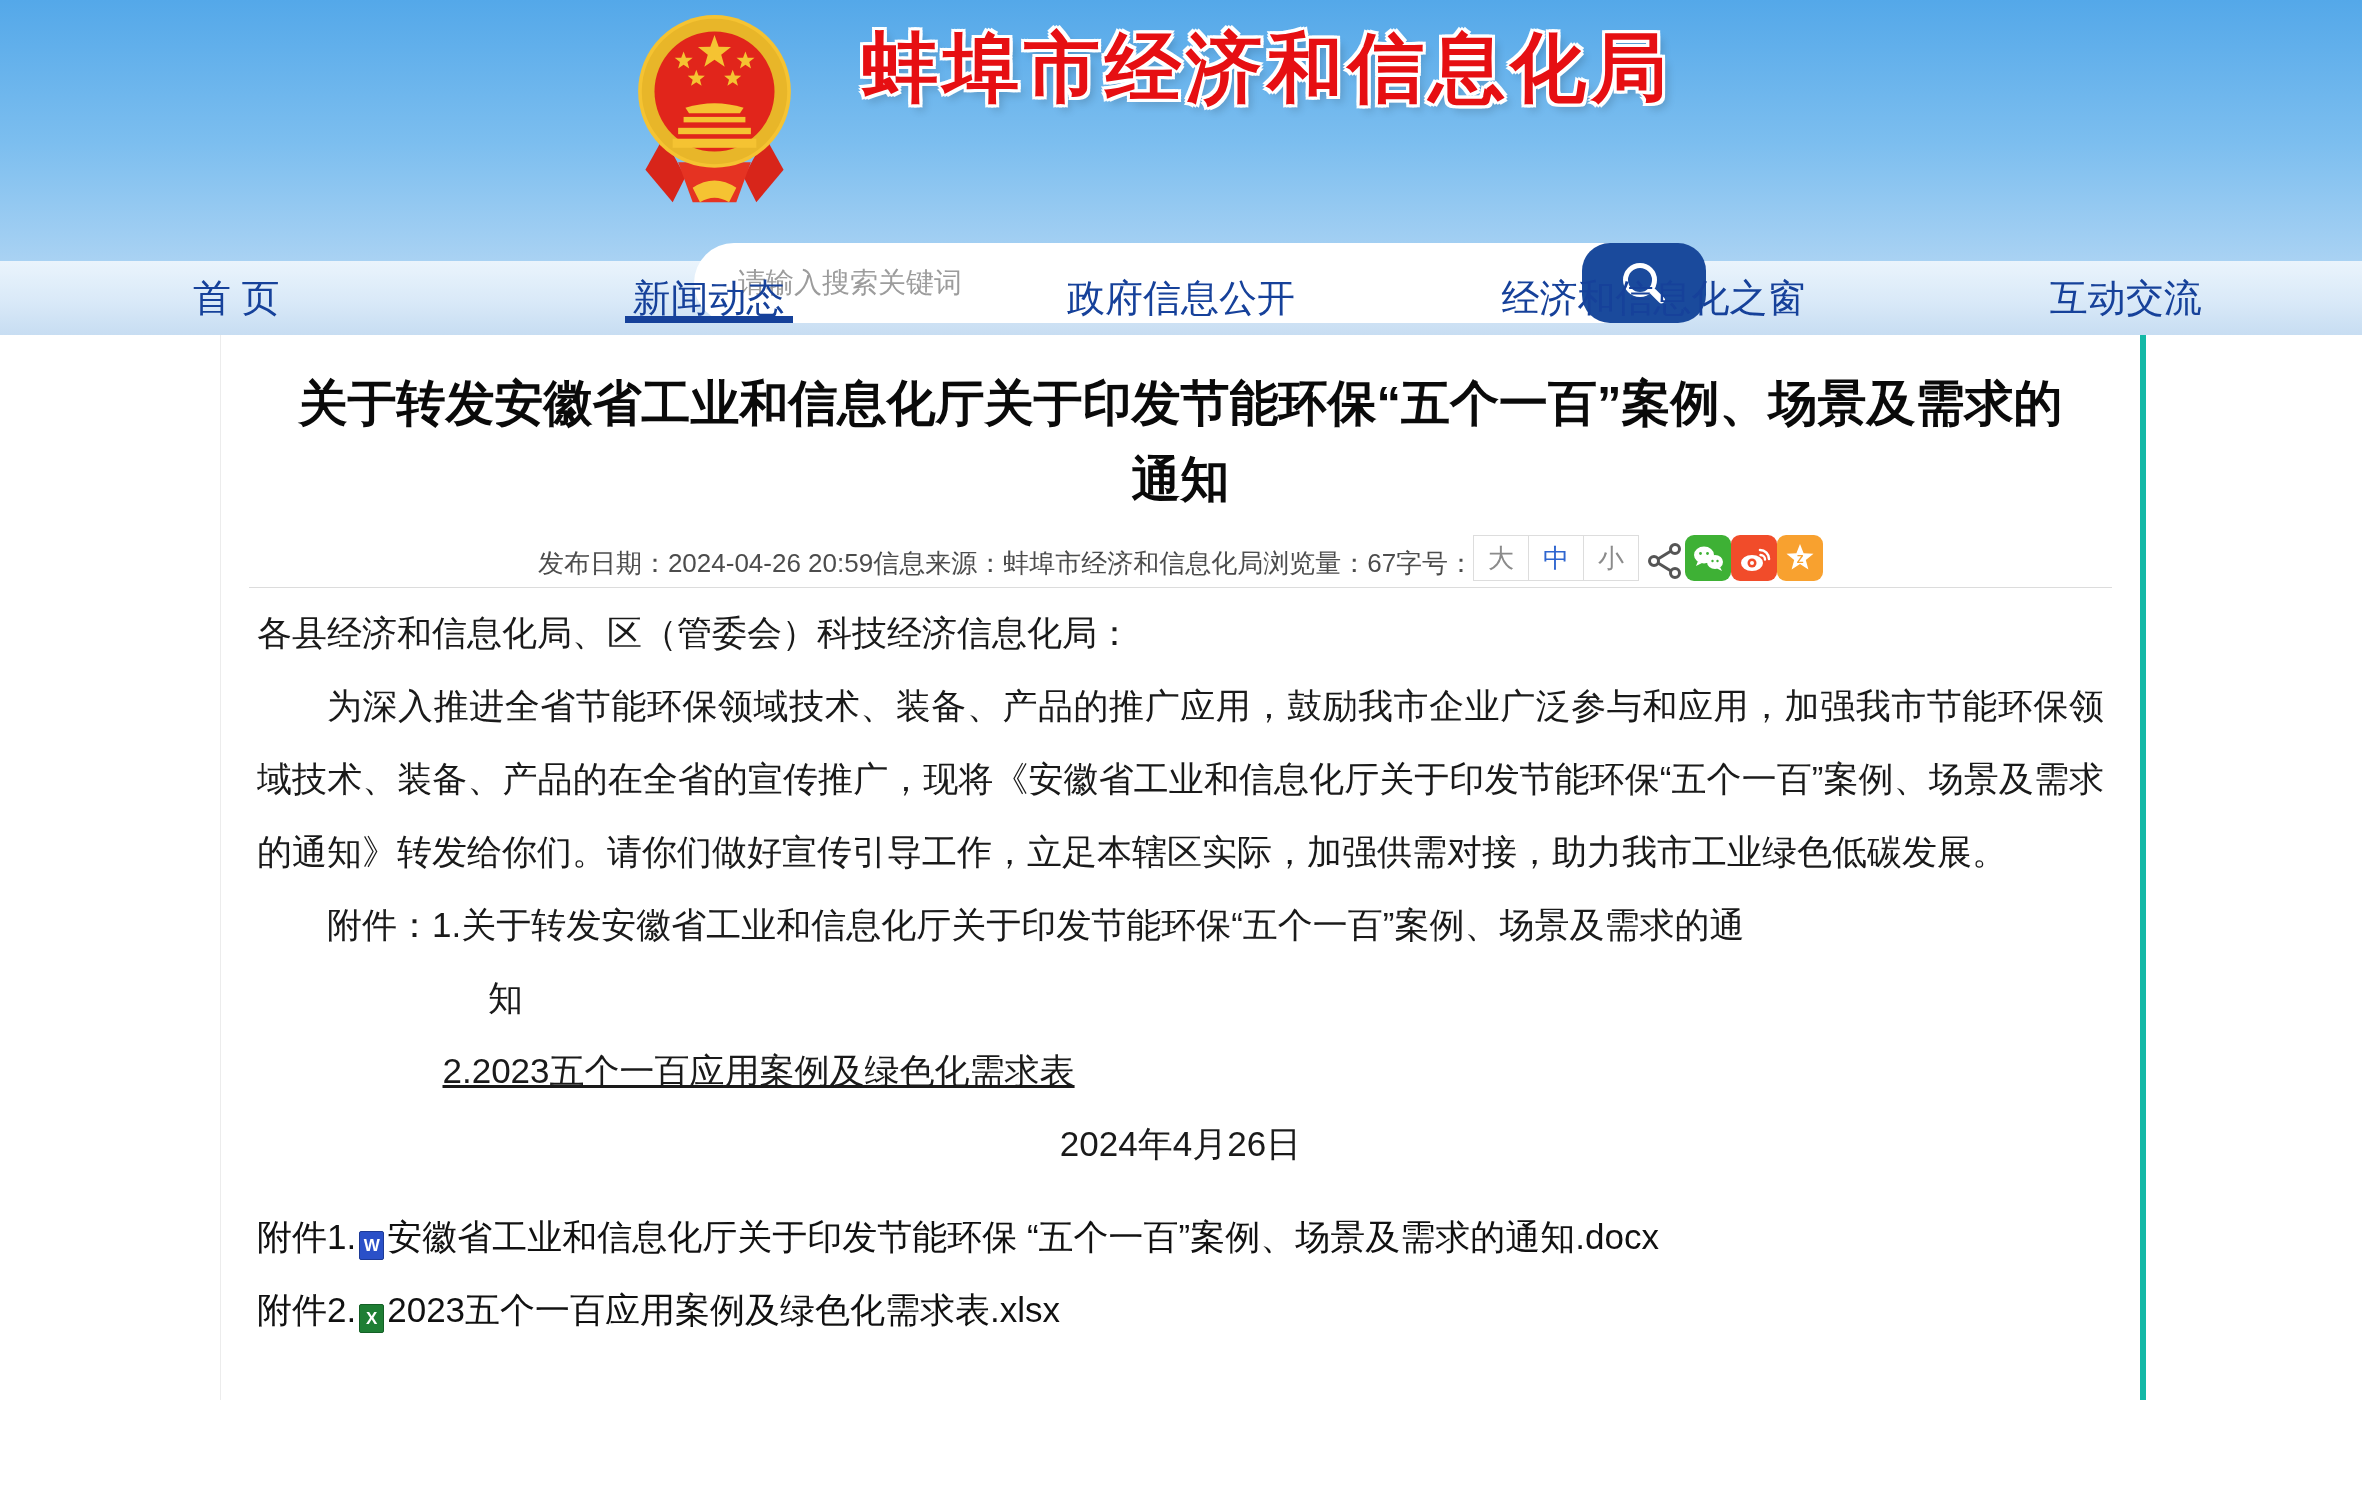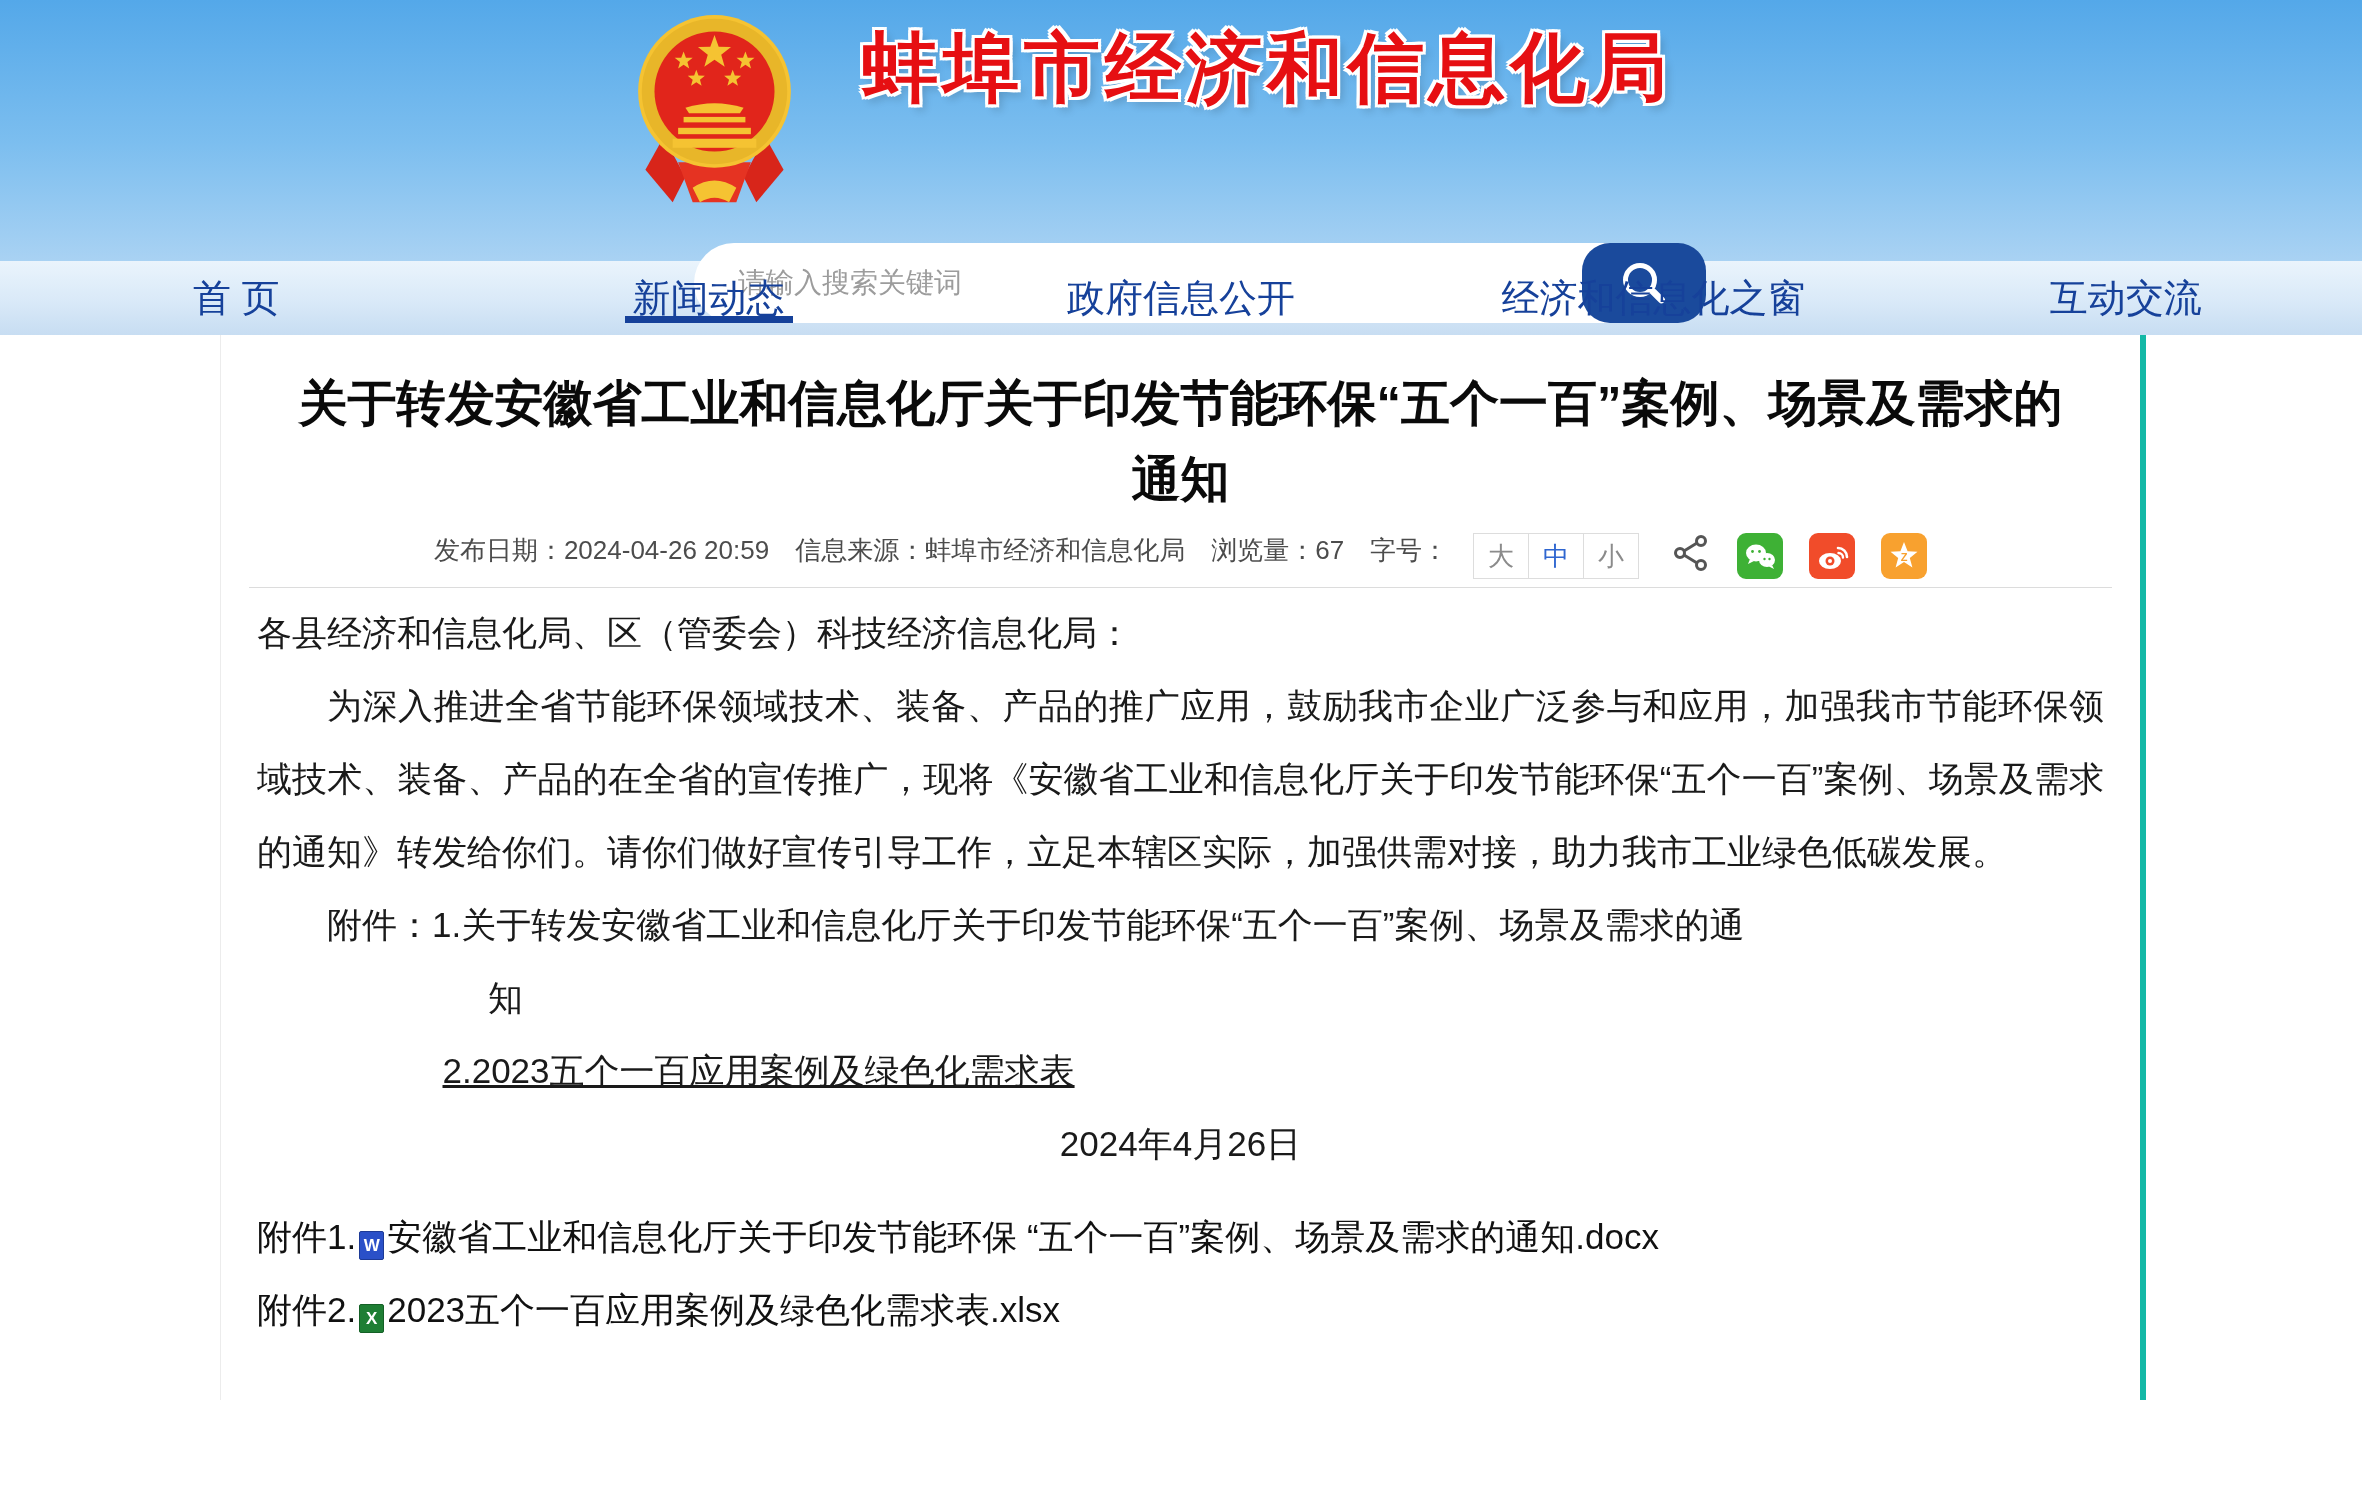--- a/index.html
+++ b/index.html
@@ -46,22 +46,22 @@
   .nav-item.active::after { content:''; position:absolute; bottom:12px; left:50%;
     transform:translateX(-50%); width:168px; height:7px; background:#16419a; }
 
   
   .card { margin-left:220px; width:1926px; min-height:1065px; background:#fff;
     border-left:1px solid #ececec; border-right:6px solid #14b8a6; padding-top:30px; }
 
   .article-title { max-width:1790px; margin:0 auto; text-align:center;
     font-size:49px; font-weight:bold; color:#0a0a0a; line-height:76px; }
 
-  .meta { margin-top:16px; height:48px; display:flex; align-items:flex-start; justify-content:center;
-    gap:26px; font-size:26px; color:#4c4c4c; }
+  .meta { margin-top:16px; height:48px; display:flex; align-items:flex-end; justify-content:center;
+    font-size:26px; color:#4c4c4c; }
   .size-group { display:flex; }
   .size-btn { width:56px; height:46px; background:#fff; border:1px solid #ddd; margin-left:-1px;
     display:flex; align-items:center; justify-content:center; font-size:26px; color:#8b8b8b;
     cursor:pointer; }
   .size-btn.current { color:#2f66d0; }
   .share-glyph { margin-left:6px; cursor:pointer; }
   .tile { width:46px; height:46px; border-radius:9px; display:flex; align-items:center;
     justify-content:center; cursor:pointer; }
   .tile.wechat { background:#3eb135; }
   .tile.weibo  { background:#f14c2a; }

